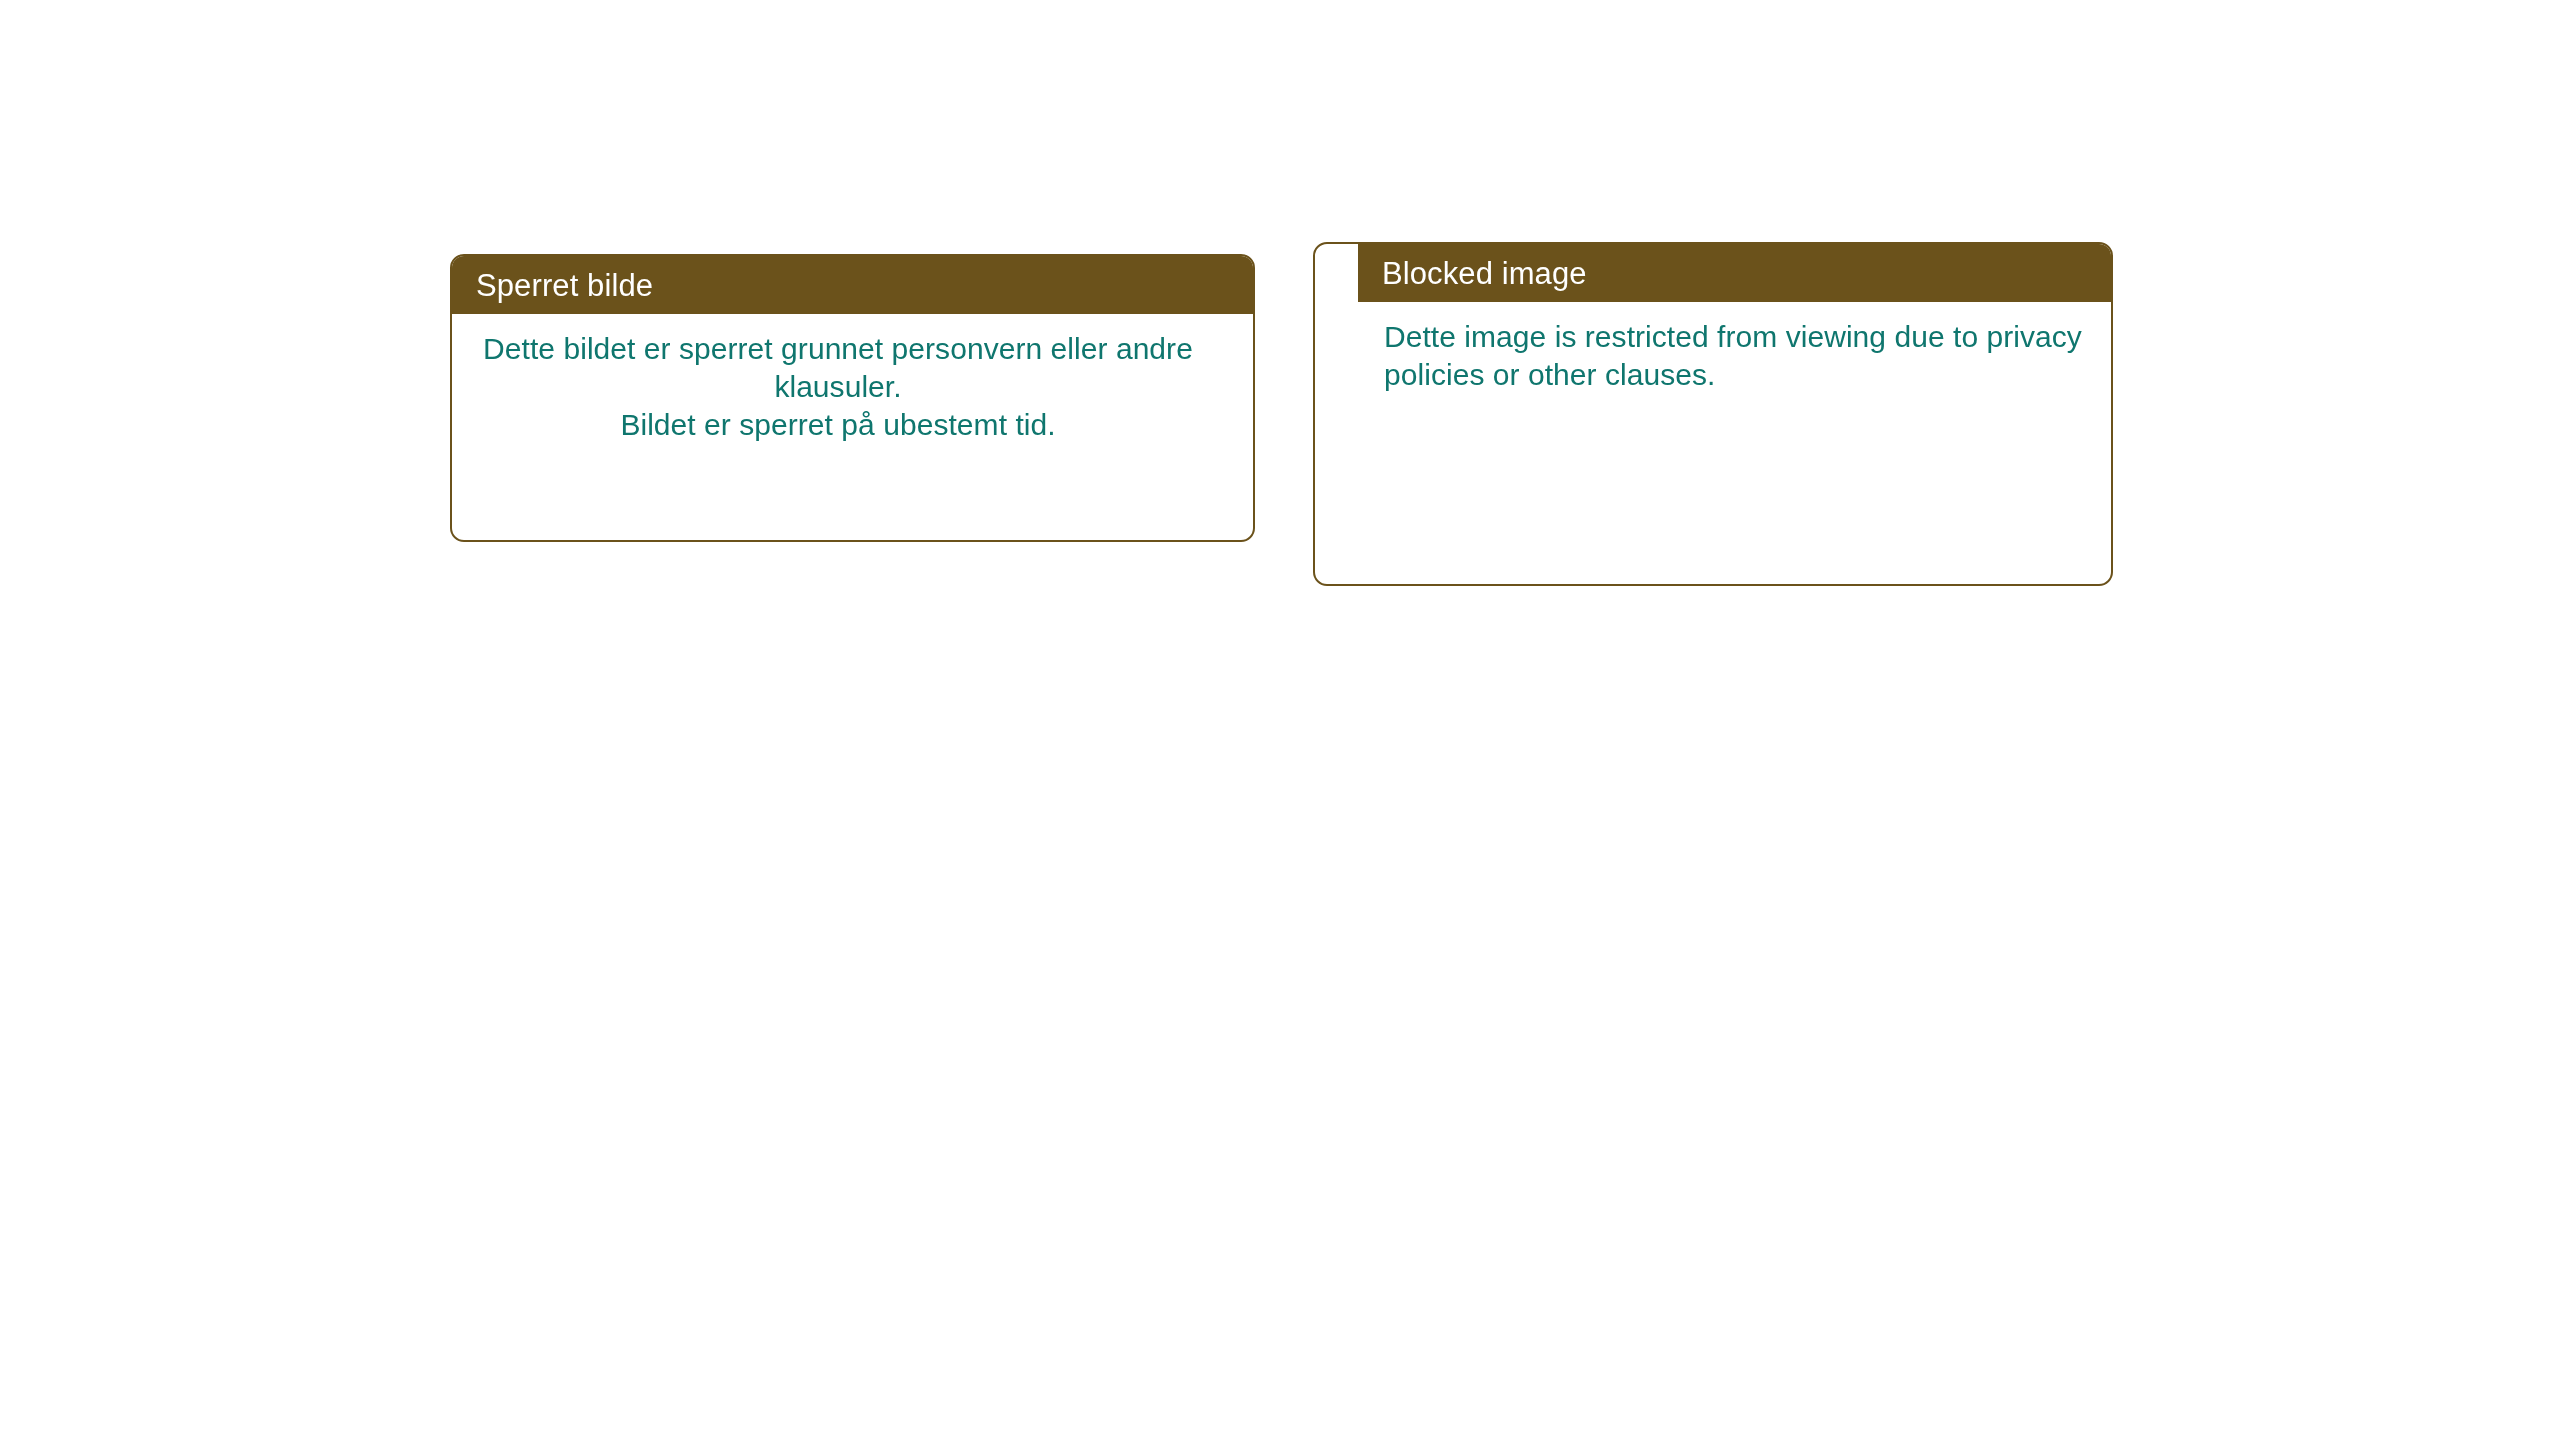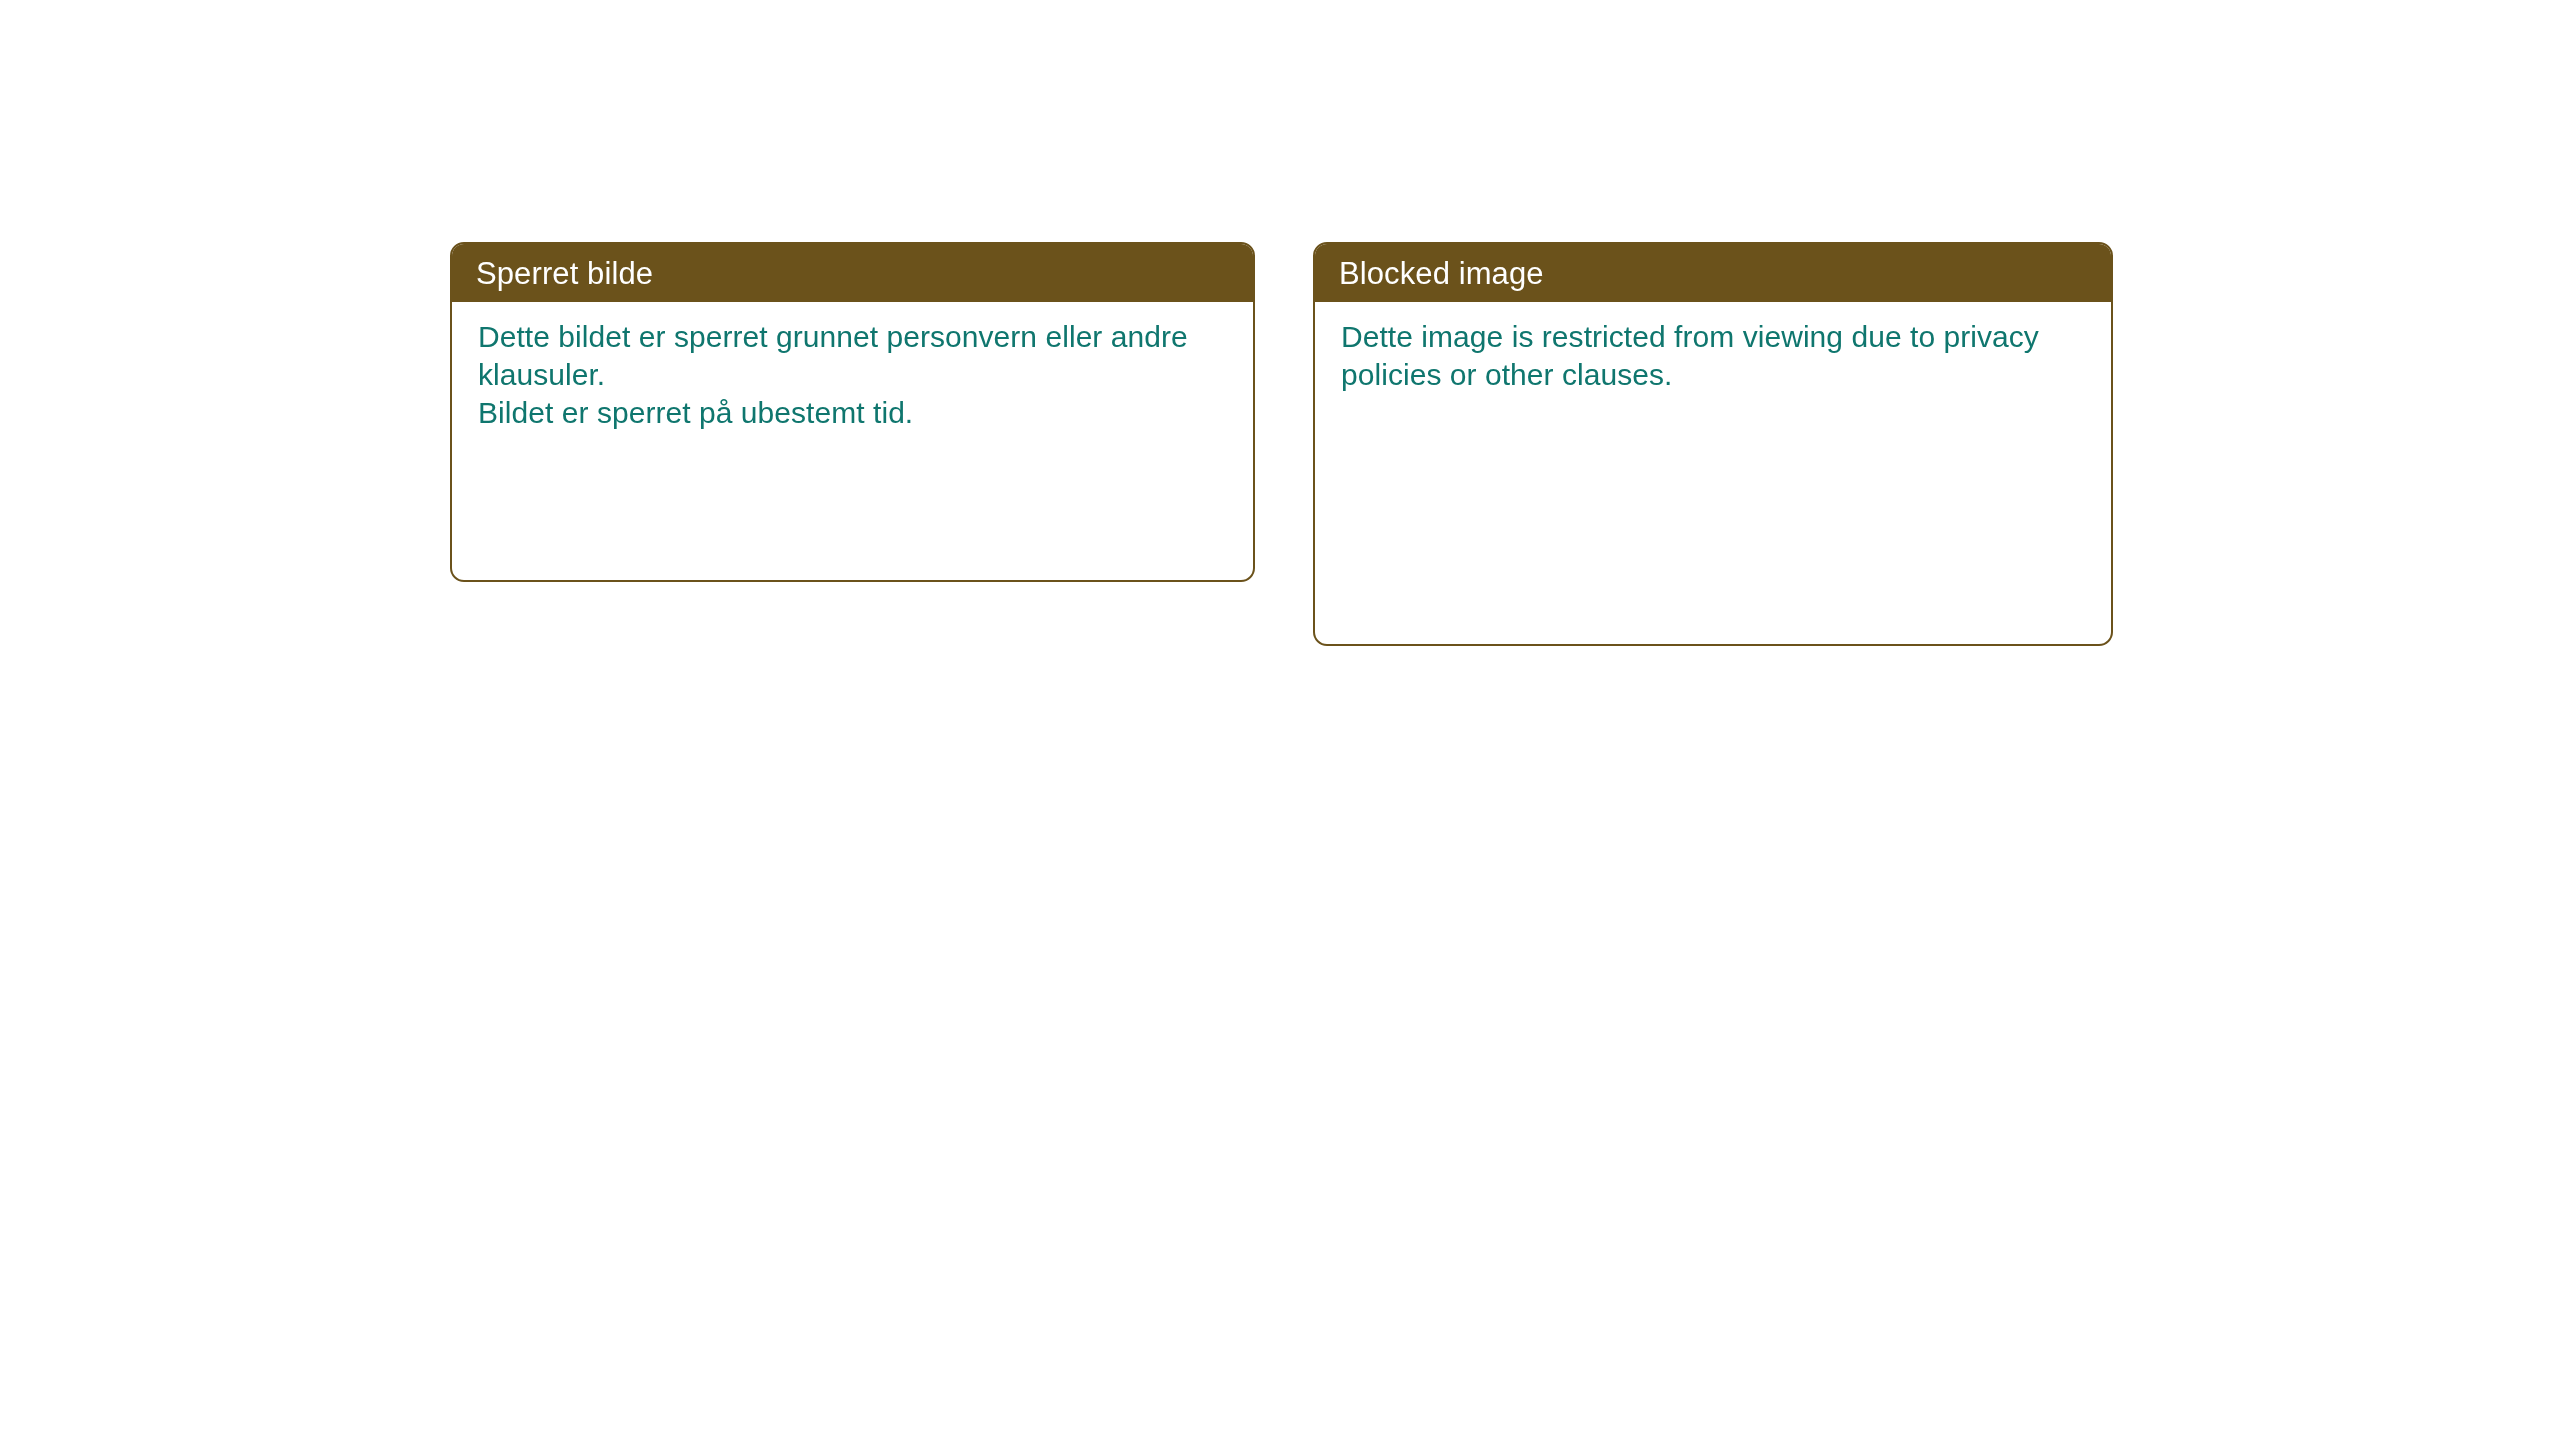--- a/index.html
+++ b/index.html
@@ -63,33 +63,35 @@
     color: #0f766e;
     letter-spacing: 0.05px;
   }
 
   .card-paragraph + .card-paragraph {
   }
 
   
   #card-no {
     left: 450px;
-    top: 242px;
+    top: 254px;
     width: 805px;
-    height: 340px;
+    height: 288px;
+    text-align: center;
   }
   #card-no .card-paragraph {
     max-width: 720px;
   }
 
   #card-en {
     left: 1313px;
     top: 242px;
     width: 800px;
-    height: 404px;
+    height: 344px;
+    padding-left: 43px;
   }
   #card-en .card-paragraph {
     max-width: 760px;
   }
 </style>
 </head>
 <body>
 
 <div id="stage">
 

